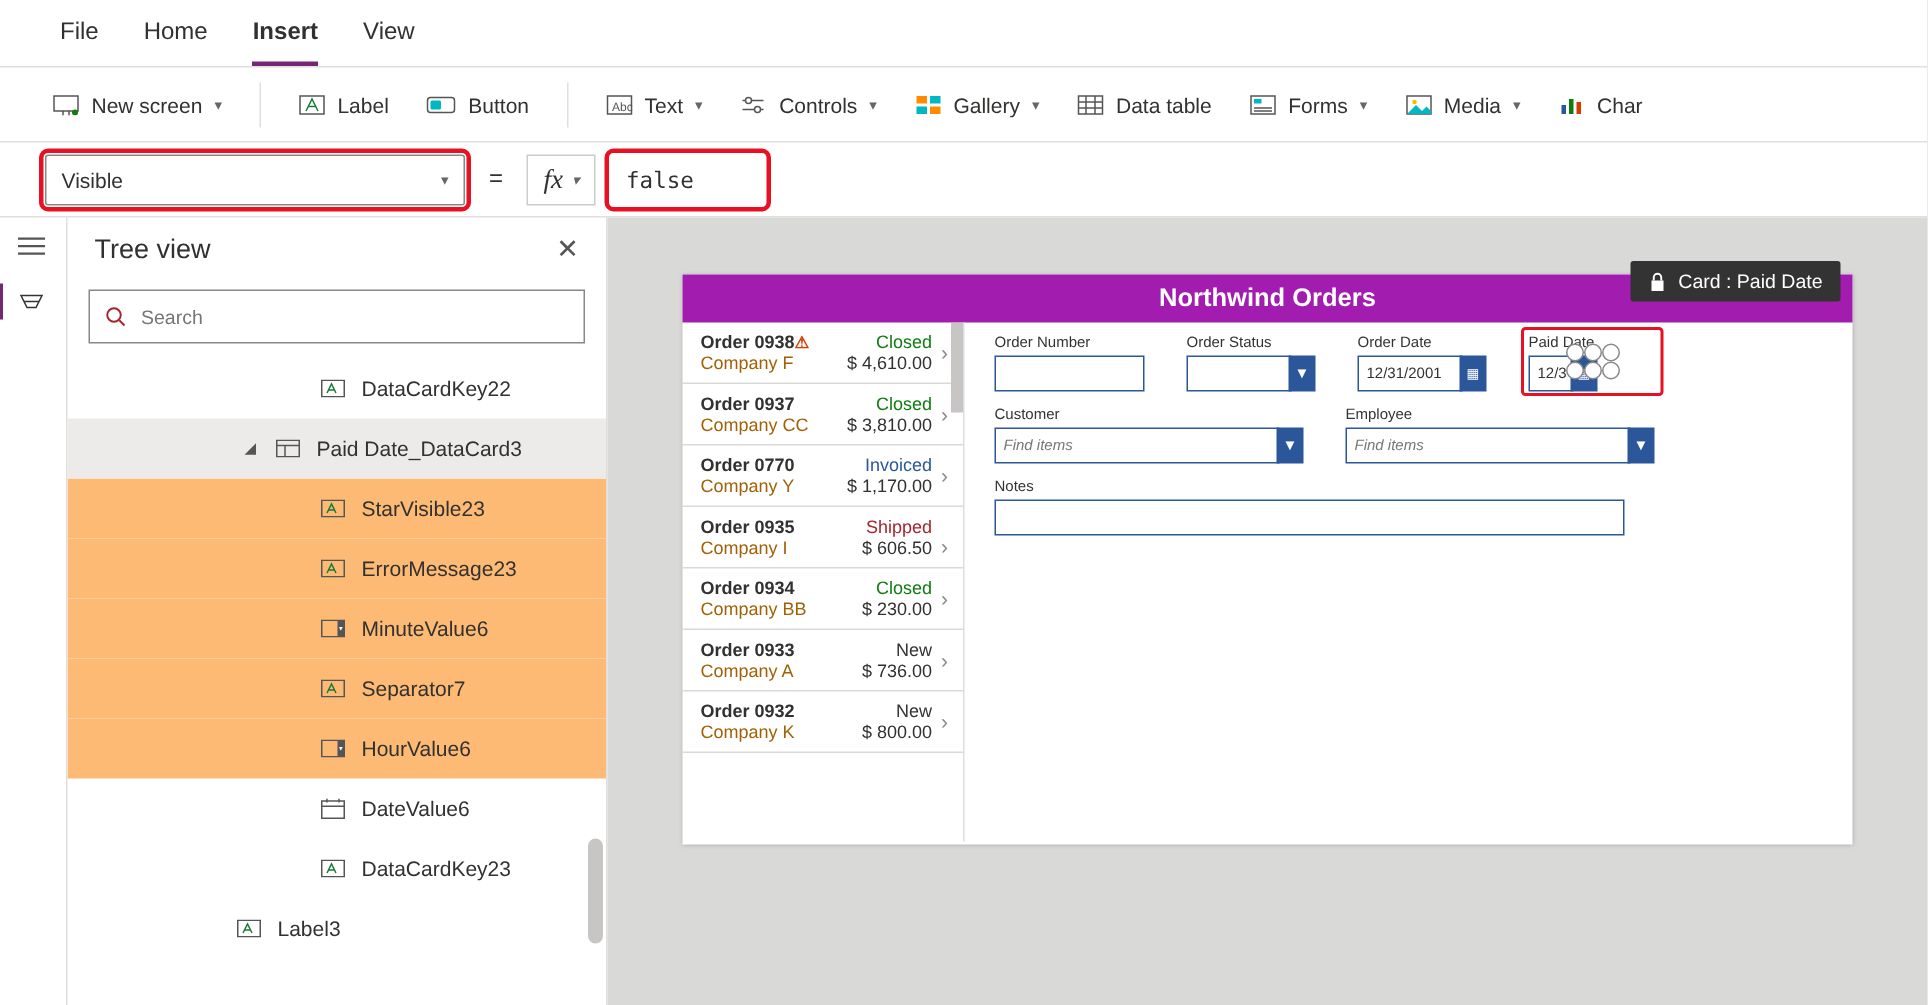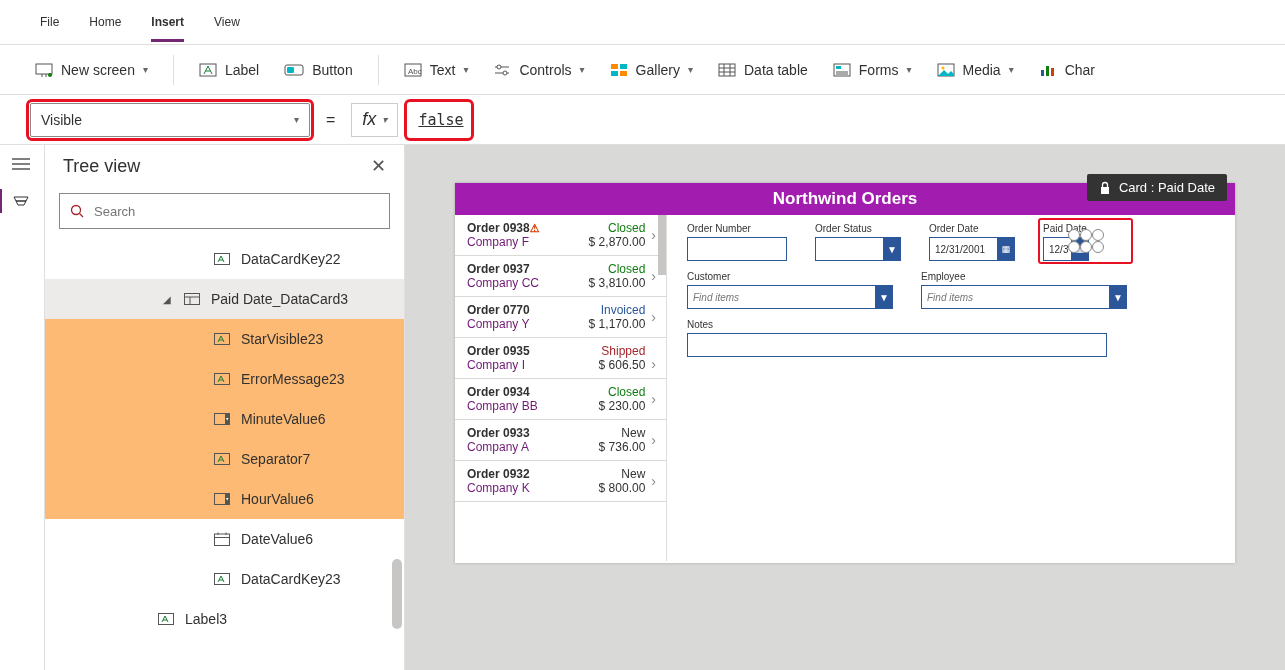--- a/index.html
+++ b/index.html
@@ -1,34 +1,34 @@
 <!DOCTYPE html>
 <html><head>
 <meta charset="utf-8">
 <style>
   * { box-sizing: border-box; margin: 0; padding: 0; }
   body { font-family: "Segoe UI", Arial, sans-serif; font-size: 13px; color: #323130; background: #fff; width: 1285px; height: 670px; overflow: hidden; }
   
   
   .menubar { display: flex; align-items: center; height: 45px; padding-left: 40px; gap: 30px; border-bottom: 1px solid #e1dfdd; }
-  .menubar .menu-item { font-size: 12px; cursor: pointer; }
+  .menubar .menu-item { font-size: 16px; cursor: pointer; }
   .menubar .menu-item.active { font-weight: 600; border-bottom: 3px solid #742774; padding-bottom: 10px; margin-top: 13px; }
   
   
   .ribbon { display: flex; align-items: center; height: 50px; padding-left: 35px; gap: 25px; border-bottom: 1px solid #e1dfdd; }
   .ribbon-item { display: inline-flex; align-items: center; gap: 8px; font-size: 14px; cursor: pointer; }
   .ribbon-sep { width: 1px; height: 30px; background: #e1dfdd; }
   .chev { font-size: 10px; color: #666; }
   
   
   .formula-bar { display: flex; align-items: center; height: 50px; padding-left: 30px; gap: 10px; border-bottom: 1px solid #e1dfdd; }
   .prop-select { border: 1px solid #8a8886; height: 34px; width: 280px; padding: 0 10px; font-size: 14px; display: flex; align-items: center; justify-content: space-between; }
   .red-box { outline: 3px solid #e81123; outline-offset: 1px; border-radius: 2px; }
   .eq { margin: 0 6px; font-size: 16px; }
-  .fx { font-style: italic; font-size: 18px; font-family: Liberation Sans, sans-serif; border: 1px solid #ccc; border-left: none; height: 34px; display: flex; align-items: center; padding: 0 10px; gap: 6px; }
+  .fx { font-style: italic; font-size: 18px; font-family: Liberation Serif, serif; border: 1px solid #ccc; border-left: none; height: 34px; display: flex; align-items: center; padding: 0 10px; gap: 6px; }
   .fx-left-border { border-left: 1px solid #ccc; }
   .formula-input { font-family: Consolas, monospace; font-size: 15px; padding: 4px 10px; height: 34px; border: none; display:flex; align-items:center; }
   
   
   .main { display: flex; height: calc(670px - 45px - 50px - 50px); }
   
   
   .left-rail { width: 45px; border-right: 1px solid #e1dfdd; display: flex; flex-direction: column; align-items: center; padding-top: 12px; gap: 20px; }
   .rail-icon { width: 20px; height: 16px; cursor: pointer; }
   .rail-icon.active { position: relative; }
@@ -52,25 +52,25 @@
   .tree-icon { width: 18px; height: 14px; display: inline-flex; align-items: center; justify-content: center; }
   .scrollbar-thumb { position: absolute; right: 2px; top: 320px; width: 10px; height: 70px; background: #c8c6c4; border-radius: 5px; }
   
   
   .canvas { flex: 1; background: #d9d9d8; display: flex; justify-content: center; padding-top: 38px; position: relative; }
   .app { width: 780px; background: #fff; height: 380px; box-shadow: 0 0 3px rgba(0,0,0,0.2); position: relative; }
   .app-header { background: #a21caf; color: #fff; text-align: center; font-weight: 600; font-size: 17px; padding: 6px; }
   .app-body { display: flex; height: calc(100% - 34px); }
   
   
-  .gallery { width: 212px; border-right: 1px solid #ddd; overflow: hidden; position: relative; }
+  .gallery { width: 188px; border-right: 1px solid #ddd; overflow: hidden; position: relative; }
   .gal-item { border-bottom: 1px solid #d9d9d8; padding: 6px 10px 6px 12px; display: flex; justify-content: space-between; align-items: center; }
   .gal-left { }
   .gal-order { font-size: 12px; font-weight: 600; }
-  .gal-company { font-size: 12px; color: #701a75; }
+  .gal-company { font-size: 12px; color: #a16207; }
   .gal-right { text-align: right; margin-left: 20px; }
   .gal-status { font-size: 12px; font-weight: 400; }
   .gal-amount { font-size: 12px; }
   .gal-chev { color: #888; font-size: 14px; margin-left:6px; }
   .gal-scroll { position: absolute; right: 0; top: 0; width: 8px; height: 60px; background: #c8c6c4; }
   .status-Closed { color: #107c10; }
   .status-Invoiced { color: #2b579a; }
   .status-Shipped { color: #a4262c; }
   .status-New { color: #333; }
   .warn { color: #d83b01; font-size:11px; }
@@ -205,21 +205,21 @@
 <div class="formula-bar">
   <div class="prop-select red-box">
     <span>Visible</span>
     <span class="chev">▾</span>
   </div>
   <span class="eq">=</span>
   <div class="fx fx-left-border">
     <span style="font-style:italic;">fx</span>
     <span class="chev">▾</span>
   </div>
-  <div class="formula-input red-box" style="width:62px;text-decoration:underline;">
+  <div class="formula-input red-box" style="width:103px;">
     <span>false</span>
   </div>
 </div>
 
 <div class="main">
 
   <div class="left-rail">
     <span class="rail-icon">
       <svg width="18" height="14">
           <line x1="0" y1="2" x2="18" y2="2" stroke="#555" stroke-width="1.5"></line>
@@ -369,21 +369,21 @@
           <div class="gal-scroll"></div>
           <div id="gallery-items">
               <div class="gal-item">
                 <div class="gal-left">
                   <div class="gal-order">Order 0938<span class="warn">⚠</span></div>
                   <div class="gal-company">Company F</div>
                 </div>
                 <div style="display:flex;align-items:center;">
                   <div class="gal-right">
                     <div class="gal-status status-Closed">Closed</div>
-                    <div class="gal-amount">$ 2,870.00</div>
+                    <div class="gal-amount">$ 4,610.00</div>
                   </div>
                   <span class="gal-chev">›</span>
                 </div>
               </div>
               <div class="gal-item">
                 <div class="gal-left">
                   <div class="gal-order">Order 0937</div>
                   <div class="gal-company">Company CC</div>
                 </div>
                 <div style="display:flex;align-items:center;">

